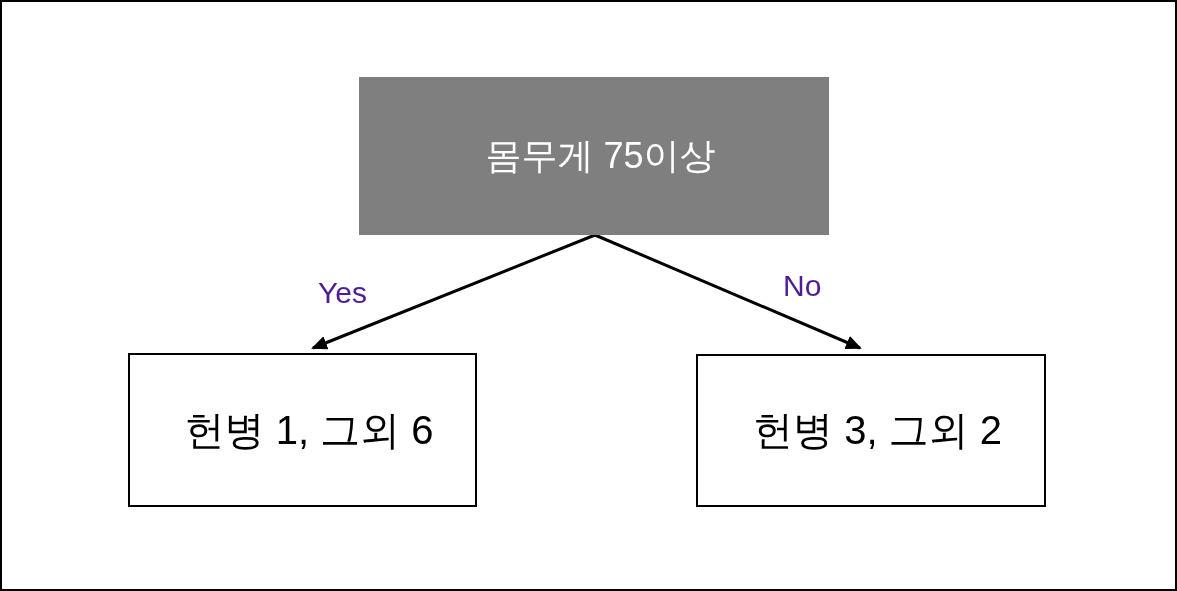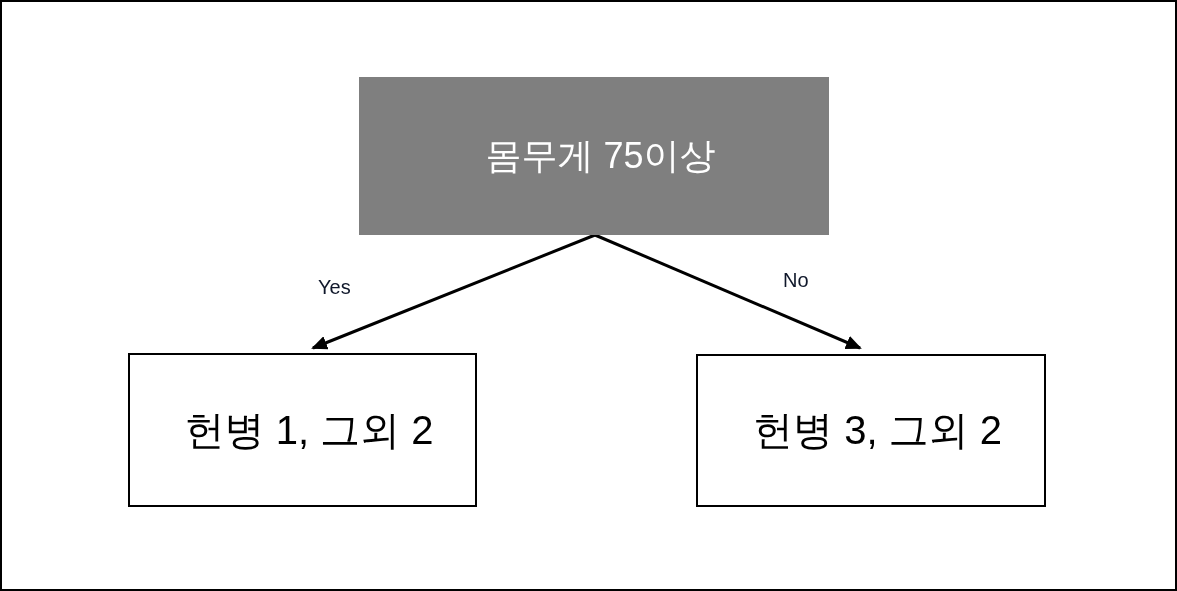--- a/index.html
+++ b/index.html
@@ -48,22 +48,22 @@
     height: 154px;
   }
   .node.leaf.right {
     left: 694px;
     top: 352px;
     width: 350px;
     height: 153px;
   }
   .edge-label {
     position: absolute;
-    font-size: 20px;
-    color: #0f172a;
+    font-size: 30px;
+    color: #4c1d95;
     line-height: 1.1;
   }
   .edge-label.yes {
     left: 316px;
     top: 274px;
   }
   .edge-label.no {
     left: 781px;
     top: 267px;
   }
@@ -92,20 +92,20 @@
   </svg>
 
   <div class="node root">
     <span>몸무게 75이상</span>
   </div>
 
   <span class="edge-label yes">Yes</span>
   <span class="edge-label no">No</span>
 
   <div class="node leaf left">
-    <span>헌병 1, 그외 2</span>
+    <span>헌병 1, 그외 6</span>
   </div>
 
   <div class="node leaf right">
     <span>헌병 3, 그외 2</span>
   </div>
 
 </div>
 
 </body></html>

